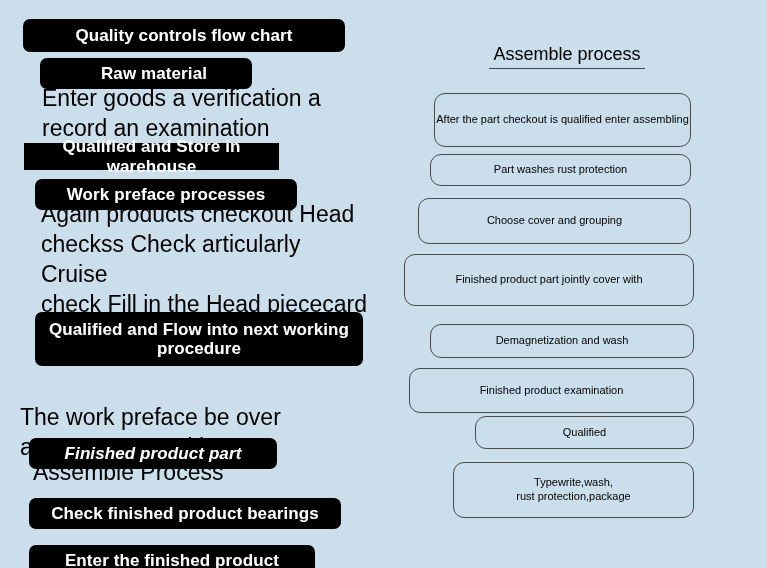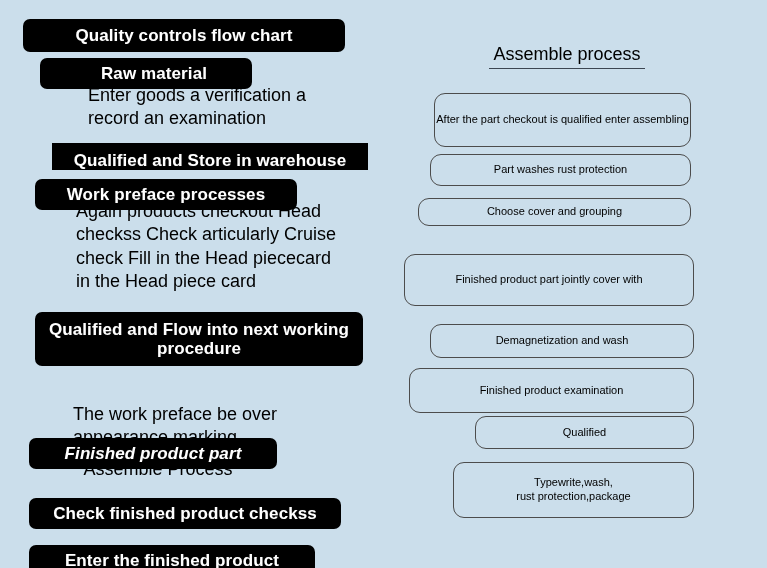--- a/index.html
+++ b/index.html
@@ -44,23 +44,23 @@
     text-shadow: 0 0 1px rgba(255,255,255,0.15);
     margin-top: 11px;
   }
   .blk.square {
     border-radius: 0;
   }
 
   
   .cap {
     color: #000000;
-    font-size: 18px;
+    font-size: 23px;
     text-align: left;
-    justify-content: center;
+    justify-content: flex-start;
     align-items: flex-start;
     line-height: 1.30;
     white-space: pre-line;
   }
 
   
   .out {
     background: #cbdeeb;
     color: #000000;
     border: 1.4px solid #4c4c4c;
@@ -94,21 +94,21 @@
 
   <div class="node blk" style="left:40px; top:47px; width:212px; height:31px;padding-left:16px;">
     <span>Raw material</span>
   </div>
 
   <div class="node cap" style="left:42px; top:84px; width:310px; height:48px;">
     <span>Enter goods a verification a
 record an examination</span>
   </div>
 
-  <div class="node blk square" style="left:52px; top:132px; width:316px; height:27px;align-items:flex-end;">
+  <div class="node blk square" style="left:24px; top:132px; width:255px; height:27px;">
     <span>Qualified and Store in warehouse</span>
   </div>
 
   <div class="node blk" style="left:35px; top:168px; width:262px; height:31px;">
     <span>Work preface processes</span>
   </div>
 
   <div class="node cap" style="left:41px; top:200px; width:330px; height:92px;">
     <span>Again products checkout Head
 checkss Check articularly Cruise
@@ -127,41 +127,41 @@
 
   <div class="node blk" style="left:29px; top:427px; width:248px; height:31px;font-style:italic;">
     <span>Finished product part</span>
   </div>
 
   <div class="node cap" style="left:33px; top:458px; width:250px; height:24px;">
     <span>Assemble Process</span>
   </div>
 
   <div class="node blk" style="left:29px; top:487px; width:312px; height:31px;">
-    <span>Check finished product checkss</span>
+    <span>Check finished product bearings</span>
   </div>
 
   <div class="node blk" style="left:29px; top:534px; width:286px; height:31px;">
     <span>Enter the finished product</span>
   </div>
 
   <div class="heading" style="left:455px; top:44px; width:224px;">
     <span>Assemble process</span>
   </div>
   <div class="heading-rule" style="left:489px; top:68px; width:156px;"></div>
 
   <div class="node out" style="left:434px; top:93px; width:257px; height:54px;">
     <span>After the part checkout is qualified enter assembling</span>
   </div>
 
   <div class="node out" style="left:430px; top:154px; width:261px; height:32px;">
     <span>Part washes rust protection</span>
   </div>
 
-  <div class="node out" style="left:418px; top:198px; width:273px; height:28px;">
+  <div class="node out" style="left:418px; top:198px; width:273px; height:46px;">
     <span>Choose cover and grouping</span>
   </div>
 
   <div class="node out" style="left:404px; top:254px; width:290px; height:52px;">
     <span>Finished product part jointly cover with</span>
   </div>
 
   <div class="node out" style="left:430px; top:324px; width:264px; height:34px;">
     <span>Demagnetization and wash</span>
   </div>

